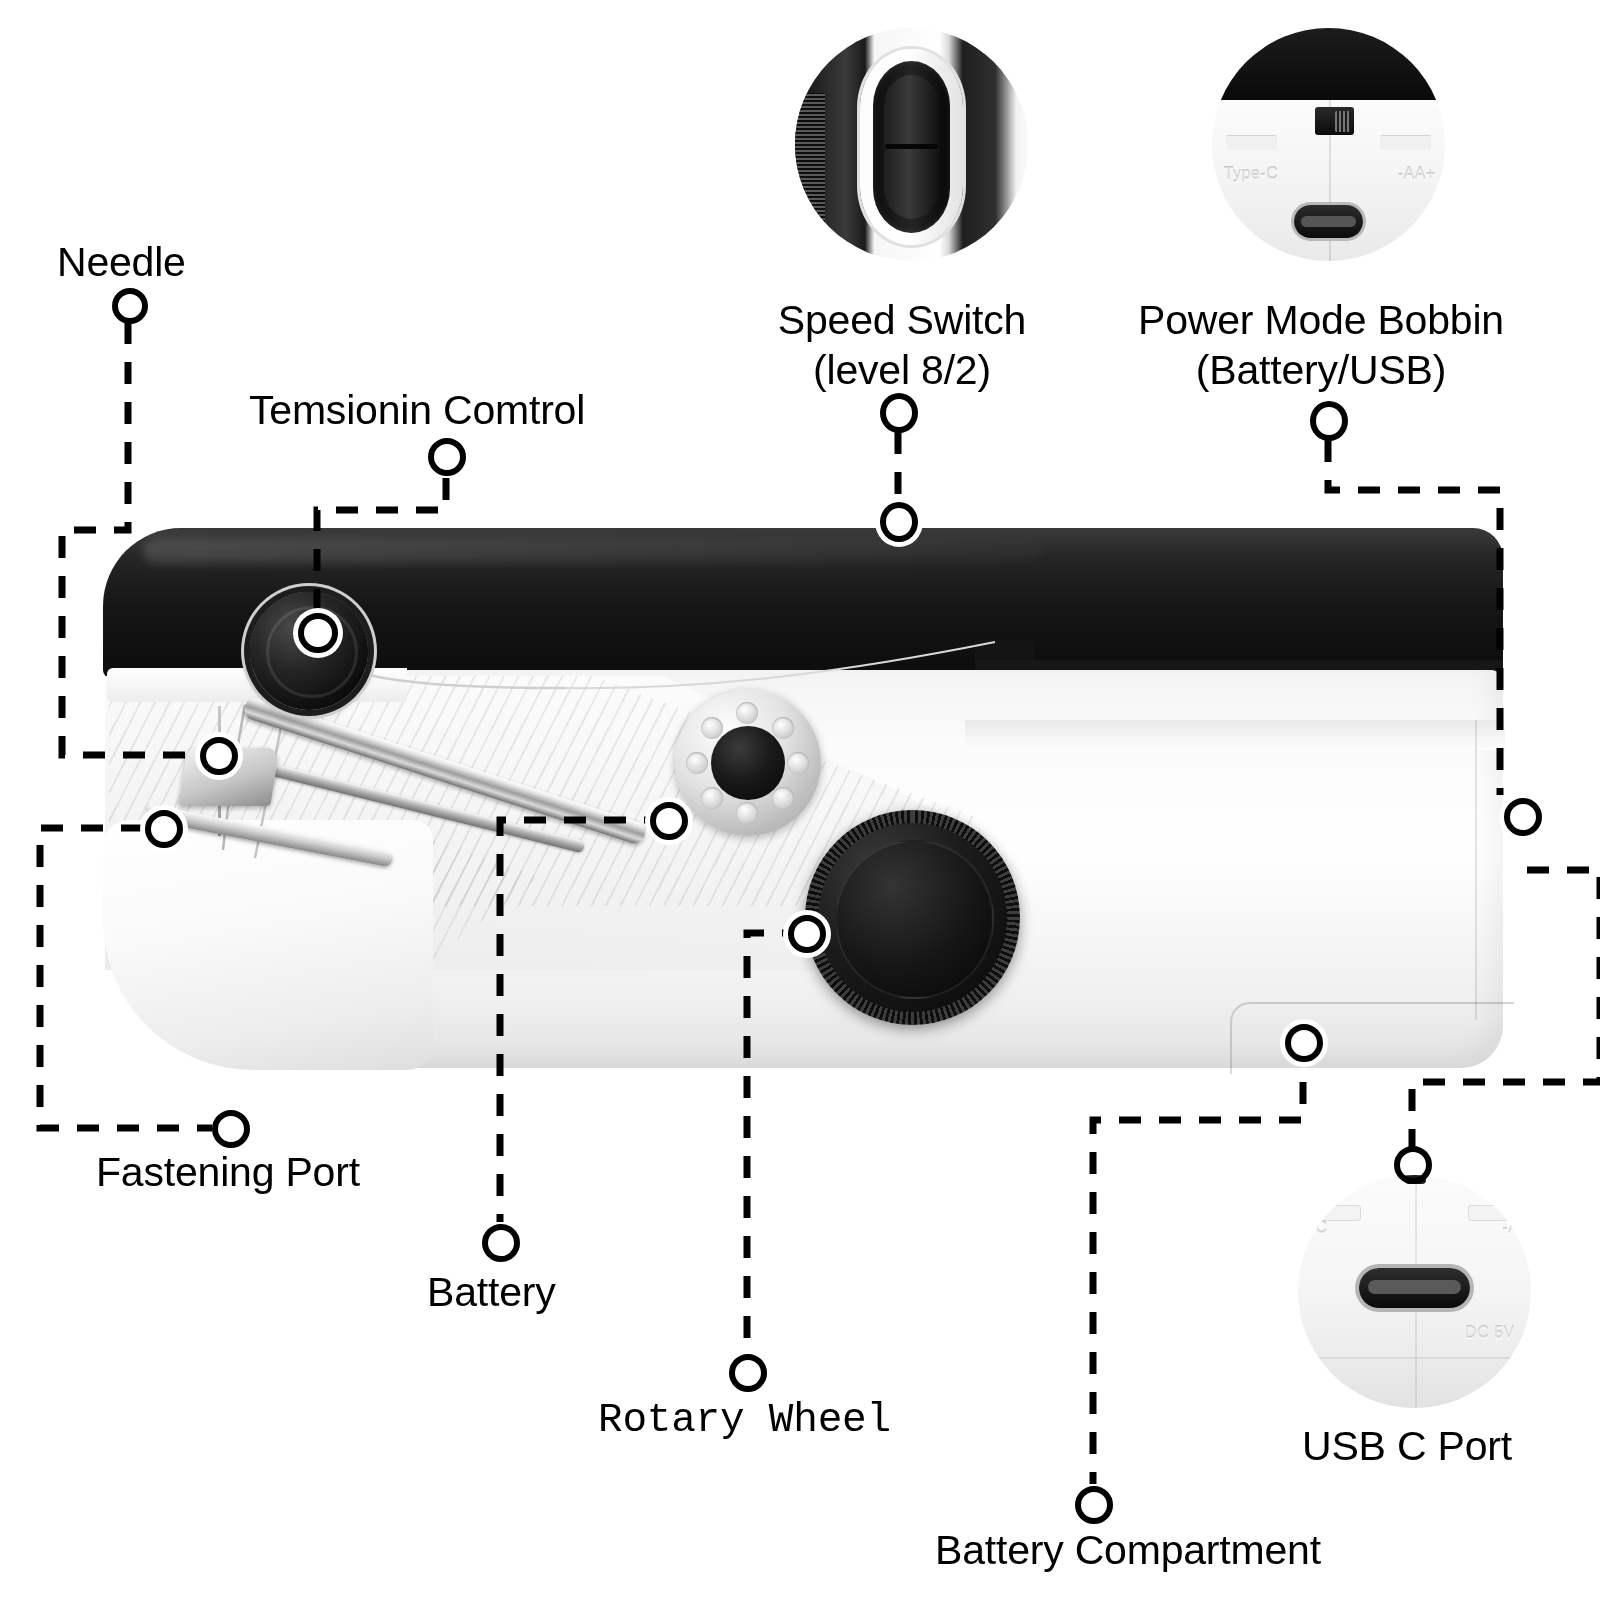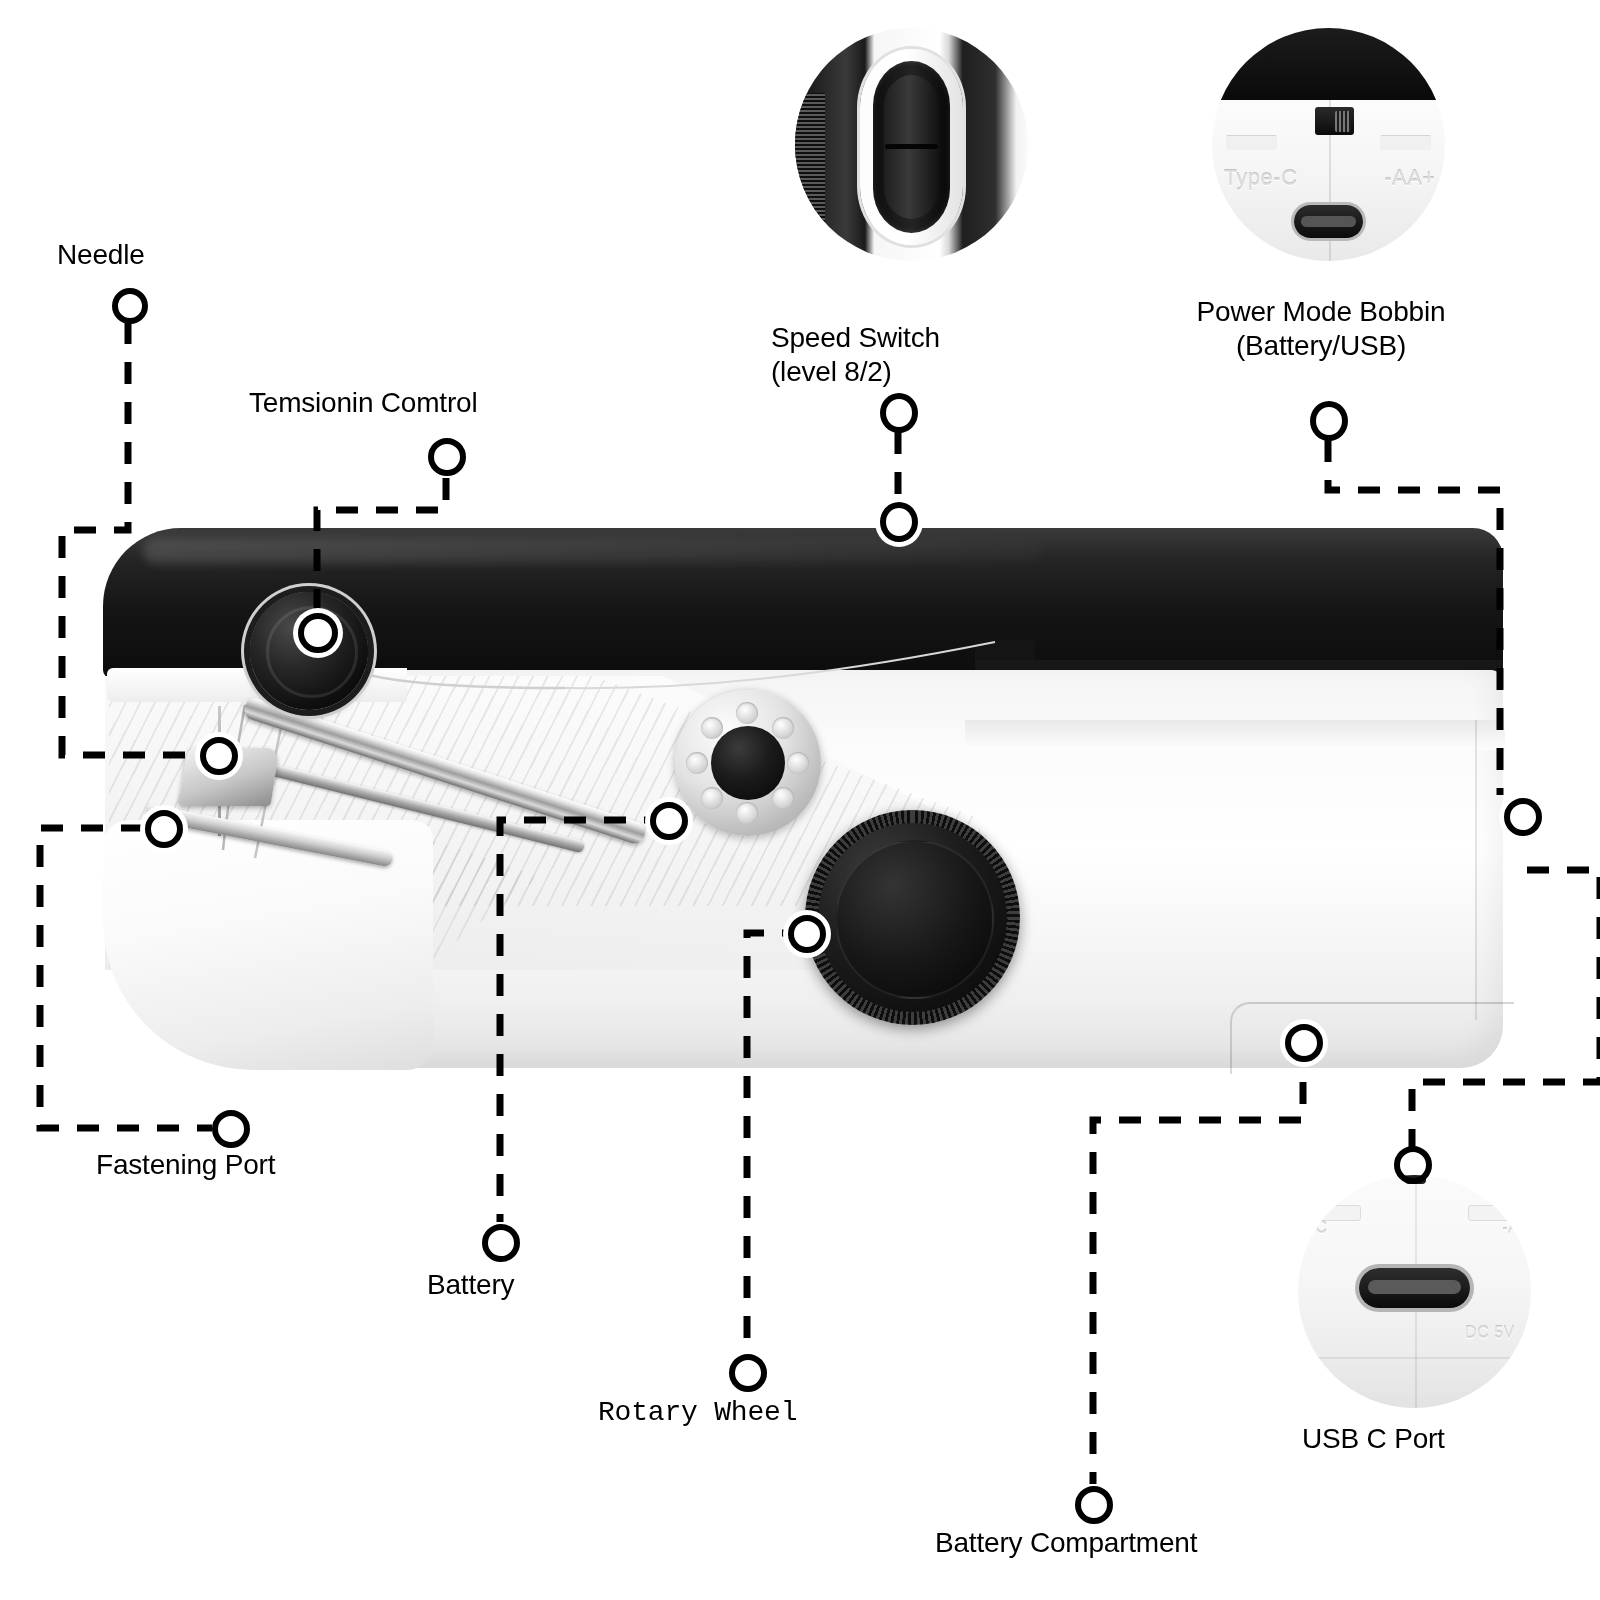--- a/index.html
+++ b/index.html
@@ -8,21 +8,21 @@
     font-family:"Liberation Sans", sans-serif;
     color:#000;
     overflow:hidden;
     position:relative;
   }
   #stage{position:absolute;inset:0;width:1600px;height:1600px;}
 
   
   .callout{
     position:absolute;
-    font-size:28px;
+    font-size:41px;
     line-height:1.08;
     letter-spacing:-0.2px;
     color:#000;
     white-space:nowrap;
     font-weight:400;
   }
   .callout.c2{line-height:1.22;}
 
   
   .ring{
@@ -264,21 +264,21 @@
     position:absolute;left:44%;top:34%;width:17%;height:12%;
     background:linear-gradient(180deg,#2a2a2a,#0b0b0b);
     border-radius:3px;
   }
   .pm-toggle:after{
     content:"";position:absolute;right:3px;top:12%;width:42%;height:76%;
     background:repeating-linear-gradient(90deg,#777 0 2px,#1c1c1c 2px 4px);
     border-radius:2px;
   }
   .pm-emb{
-    position:absolute;color:#dcdcdc;font-size:22px;letter-spacing:.5px;
+    position:absolute;color:#dcdcdc;font-size:16px;letter-spacing:.5px;
     text-shadow:0 1px 0 #ffffff, 0 -1px 0 #c2c2c2;
     font-family:"Liberation Sans", sans-serif;
   }
   .pm-emb.left{left:5%;top:59%;}
   .pm-emb.right{right:4%;top:59%;}
   .pm-slot{
     position:absolute;left:6%;top:46%;width:22%;height:6%;
     background:#f0f0f0;border-top:1px solid #d4d4d4;border-radius:2px;
   }
   .pm-slot.r{left:auto;right:6%;}
@@ -451,21 +451,21 @@
 
   <div class="ring onphoto" style="left:1285px;top:1024px;width:38px;height:38px;"></div>
   <div class="ring" style="left:1075px;top:1486px;width:38px;height:38px;"></div>
 
   <div class="ring" style="left:1394px;top:1146px;width:38px;height:38px;"></div>
 
   <div class="callout" style="left:57px;top:240px;">Needle</div>
 
   <div class="callout" style="left:249px;top:388px;">Temsionin Comtrol</div>
 
-  <div class="callout c2" style="left:771px;top:295px;text-align:left;width:262px;margin-top:26px;">
+  <div class="callout c2" style="left:771px;top:295px;text-align:center;width:262px;">
     <div>Speed Switch</div>
     <div>(level 8/2)</div>
   </div>
 
   <div class="callout c2" style="left:1130px;top:295px;text-align:center;width:382px;">
     <div>Power Mode Bobbin</div>
     <div>(Battery/USB)</div>
   </div>
 
   <div class="callout" style="left:96px;top:1150px;">Fastening Port</div>

